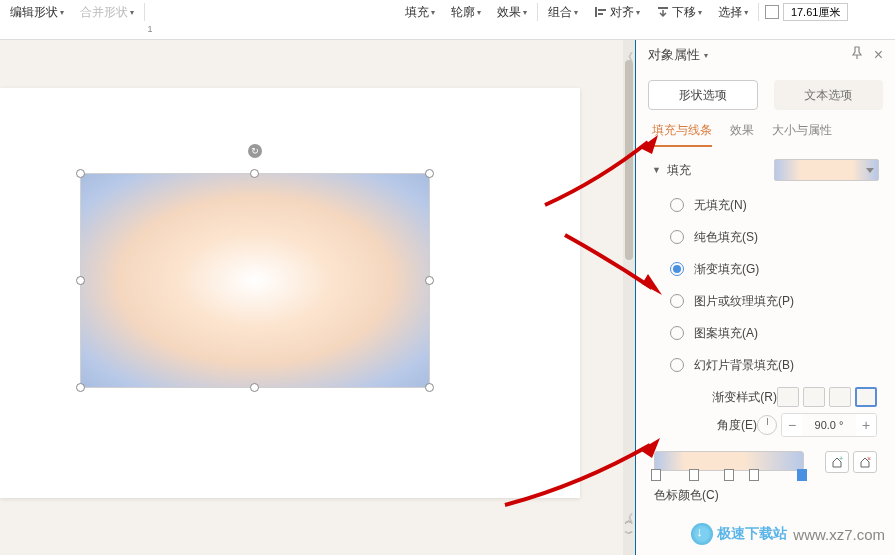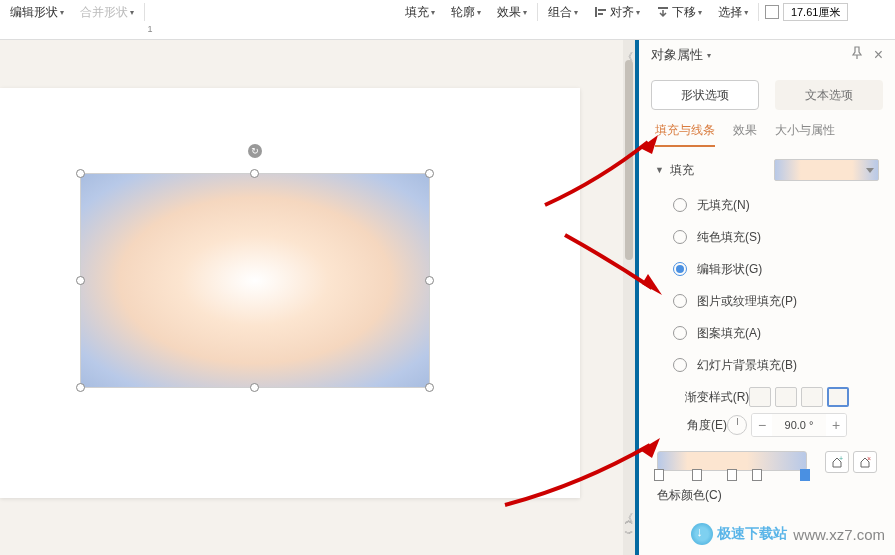--- a/index.html
+++ b/index.html
@@ -30,21 +30,21 @@
 .rotate-handle { position: absolute; left: 50%; top: -30px; margin-left: -7px; width: 14px; height: 14px; background: #999; border-radius: 50%; display: flex; align-items: center; justify-content: center; color: #fff; font-size: 9px; }
 
 .float-tools { position: absolute; right: 145px; top: 190px; display: flex; flex-direction: column; gap: 4px; }
 .float-btn { width: 28px; height: 28px; background: #fff; border: 1px solid #ddd; border-radius: 4px; display: flex; align-items: center; justify-content: center; font-size: 14px; color: #555; cursor: pointer; }
 .zoom-btn { position: absolute; right: 145px; top: 158px; width: 26px; height: 26px; border: 1px solid #ccc; border-radius: 50%; background: #fff; display: flex; align-items: center; justify-content: center; font-size: 16px; color: #666; cursor: pointer; }
 
 .scroll-track-v { position: absolute; right: 260px; top: 40px; bottom: 0; width: 12px; background: #ebe8e3; }
 .scroll-thumb-v { position: absolute; top: 20px; width: 8px; left: 2px; height: 200px; background: #c5c0b8; border-radius: 4px; }
 .scroll-arrow { position: absolute; left: 0; width: 12px; height: 14px; font-size: 9px; color: #888; text-align: center; line-height: 14px; cursor: pointer; }
 
-.panel { position: absolute; right: 0; top: 40px; bottom: 0; width: 260px; background: #fdfcfa; border-left: 4px solid #0369a1; font-size: 12px; color: #444; }
+.panel { position: absolute; right: 0; top: 40px; bottom: 0; width: 260px; background: #fdfcfa; border-left: 1px solid #0369a1; font-size: 12px; color: #444; }
 .panel-header { height: 30px; display: flex; align-items: center; padding: 0 12px; justify-content: space-between; }
 .panel-title { font-size: 13px; display: flex; align-items: center; }
 .panel-ctrl { display: flex; gap: 10px; color: #888; }
 .panel-ctrl span { cursor: pointer; font-size: 14px; }
 
 .panel-tabs { display: flex; padding: 10px 12px 4px; gap: 16px; justify-content: space-between; }
 .panel-tab { flex: 1; height: 30px; border: 1px solid #ddd; border-radius: 4px; display: flex; align-items: center; justify-content: center; font-size: 12px; cursor: pointer; background: #fff; }
 .panel-tab.active { background: #fff; border-color: #ccc; font-weight: 500; }
 .panel-tab.inactive { background: #f5f2ed; border-color: transparent; color: #737373; }
 
@@ -58,21 +58,21 @@
 .tri { font-size: 9px; margin-right: 6px; color: #666; }
 .fill-preview { width: 105px; height: 22px; border: 1px solid #ccc; border-radius: 2px; background: linear-gradient(90deg, #b8c9e8 0%, #fce5d0 25%, #fce5d0 75%, #b8c9e8 100%); position: relative; }
 .fill-preview::after { content: ""; position: absolute; right: 4px; top: 8px; border-left: 4px solid transparent; border-right: 4px solid transparent; border-top: 5px solid #888; }
 
 .radio-list { padding: 8px 0 0 18px; }
 .radio-row { display: flex; align-items: center; height: 32px; cursor: pointer; }
 .radio { width: 14px; height: 14px; border: 1px solid #999; border-radius: 50%; margin-right: 10px; position: relative; flex-shrink: 0; }
 .radio.checked { border-color: #4a90e2; }
 .radio.checked::after { content: ""; position: absolute; left: 2px; top: 2px; width: 8px; height: 8px; background: #4a90e2; border-radius: 50%; }
 
-.prop-row { display: flex; align-items: center; padding: 6px 18px 0; justify-content: center; }
+.prop-row { display: flex; align-items: center; padding: 6px 18px 0; justify-content: flex-end; }
 .style-squares { display: flex; gap: 4px; }
 .sq { width: 22px; height: 20px; border: 1px solid #ccc; background: #f8f6f2; cursor: pointer; border-radius: 2px; }
 .sq.sel { border: 2px solid #5b8dd6; }
 .angle-ctrl { display: flex; align-items: center; gap: 4px; }
 .angle-dial { width: 20px; height: 20px; border: 1px solid #ccc; border-radius: 50%; position: relative; }
 .angle-dial::after { content: ""; position: absolute; left: 9px; top: 2px; width: 1px; height: 7px; background: #888; }
 .spinner { display: flex; align-items: center; border: 1px solid #ddd; border-radius: 3px; height: 24px; overflow: hidden; }
 .spinner button { width: 20px; height: 22px; border: none; background: #fff; color: #888; cursor: pointer; font-size: 14px; }
 .spinner span { width: 54px; text-align: center; font-size: 11px; }
 
@@ -249,21 +249,21 @@
       <div class="radio-row">
           <div class="radio"></div>
           <span>无填充(N)</span>
         </div>
       <div class="radio-row">
           <div class="radio"></div>
           <span>纯色填充(S)</span>
         </div>
       <div class="radio-row">
           <div class="radio checked"></div>
-          <span>编辑形状(G)</span>
+          <span>渐变填充(G)</span>
         </div>
       <div class="radio-row">
           <div class="radio"></div>
           <span>图片或纹理填充(P)</span>
         </div>
       <div class="radio-row">
           <div class="radio"></div>
           <span>图案填充(A)</span>
         </div>
       <div class="radio-row">

